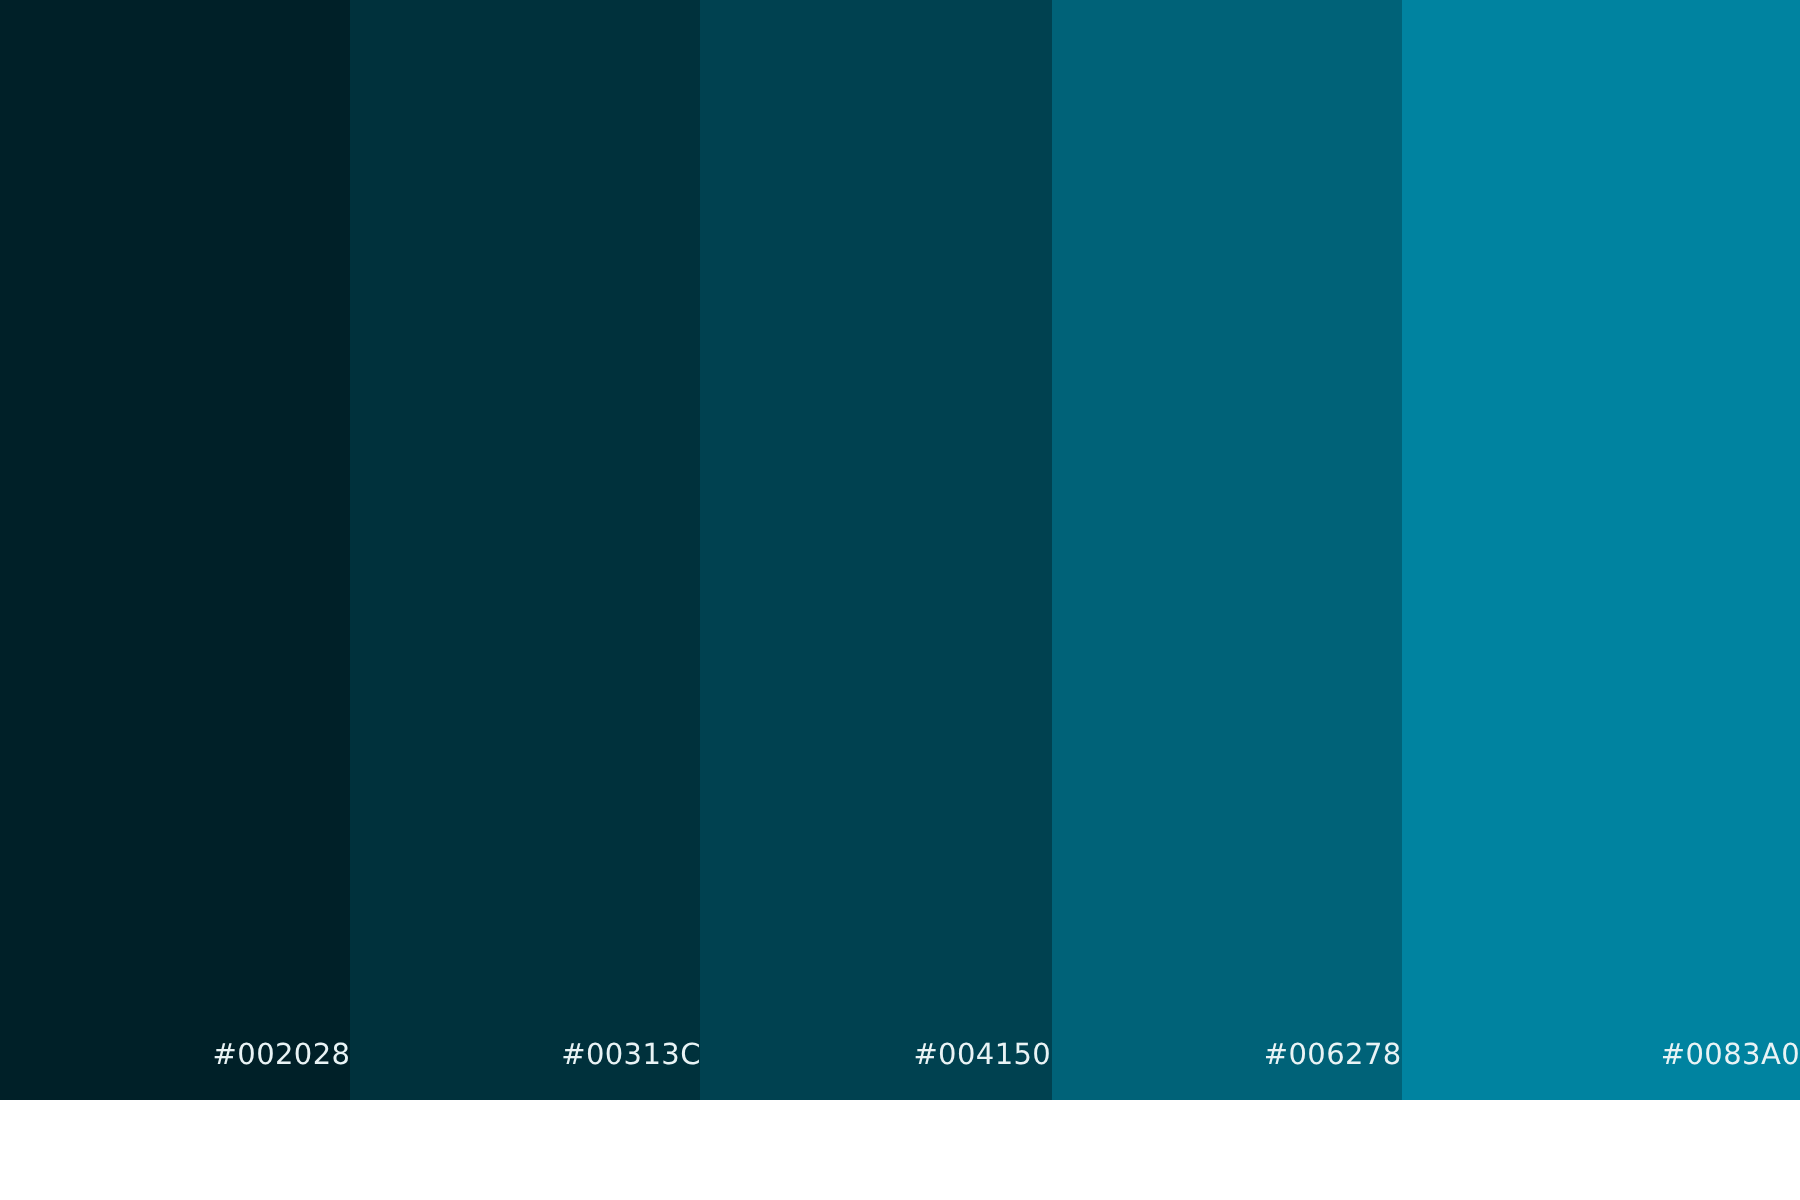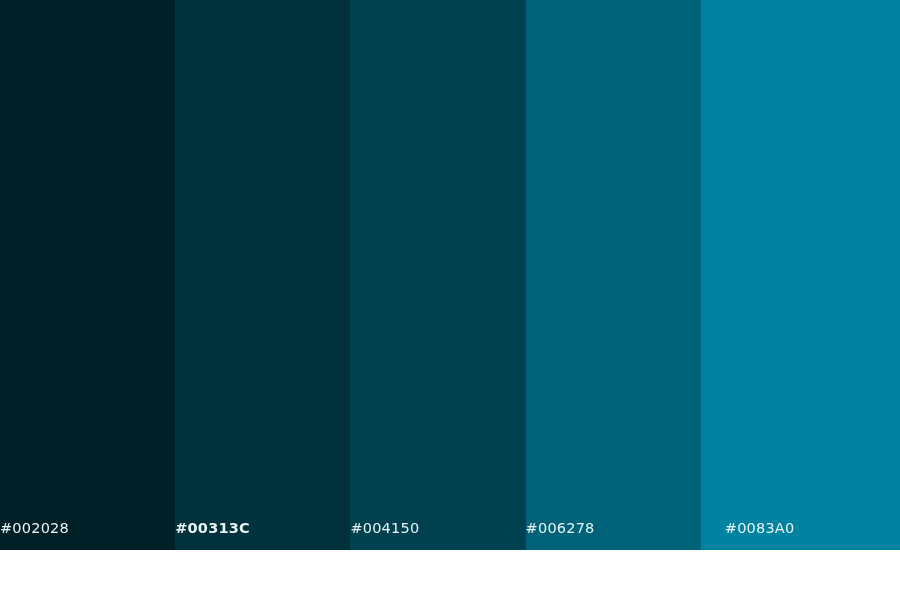--- a/index.html
+++ b/index.html
@@ -38,21 +38,21 @@
     position: relative;
     display: flex;
     align-items: flex-end;
     justify-content: center;
     box-sizing: border-box;
   }
 
   .swatch-label {
     display: block;
     width: 100%;
-    text-align: left;
+    text-align: right;
     font-family: "DejaVu Sans", sans-serif;
     font-size: 14.5px;
     letter-spacing: 0.2px;
     color: #e9f3f5;
     margin-bottom: 14px;
     white-space: nowrap;
     user-select: none;
   }
 
   
@@ -78,21 +78,21 @@
 <body>
 
 <div class="palette-page" style="background-color: rgb(255, 255, 255);">
 
   <div class="swatch-band">
 
     <div class="swatch" style="background-color: rgb(0, 32, 40);">
       <span class="swatch-label" style="color: rgb(233, 243, 245);">#002028</span>
     </div>
 
-    <div class="swatch" style="background-color: rgb(0, 49, 60); font-weight: bold;">
+    <div class="swatch" style="background-color: rgb(0, 49, 60);">
       <span class="swatch-label" style="color: rgb(233, 243, 245);">#00313C</span>
     </div>
 
     <div class="swatch" style="background-color: rgb(0, 65, 80);">
       <span class="swatch-label" style="color: rgb(233, 243, 245);">#004150</span>
     </div>
 
 
     <div class="swatch" style="background-color: rgb(0, 98, 120);">
       <span class="swatch-label" style="color: rgb(233, 243, 245);">#006278</span>

